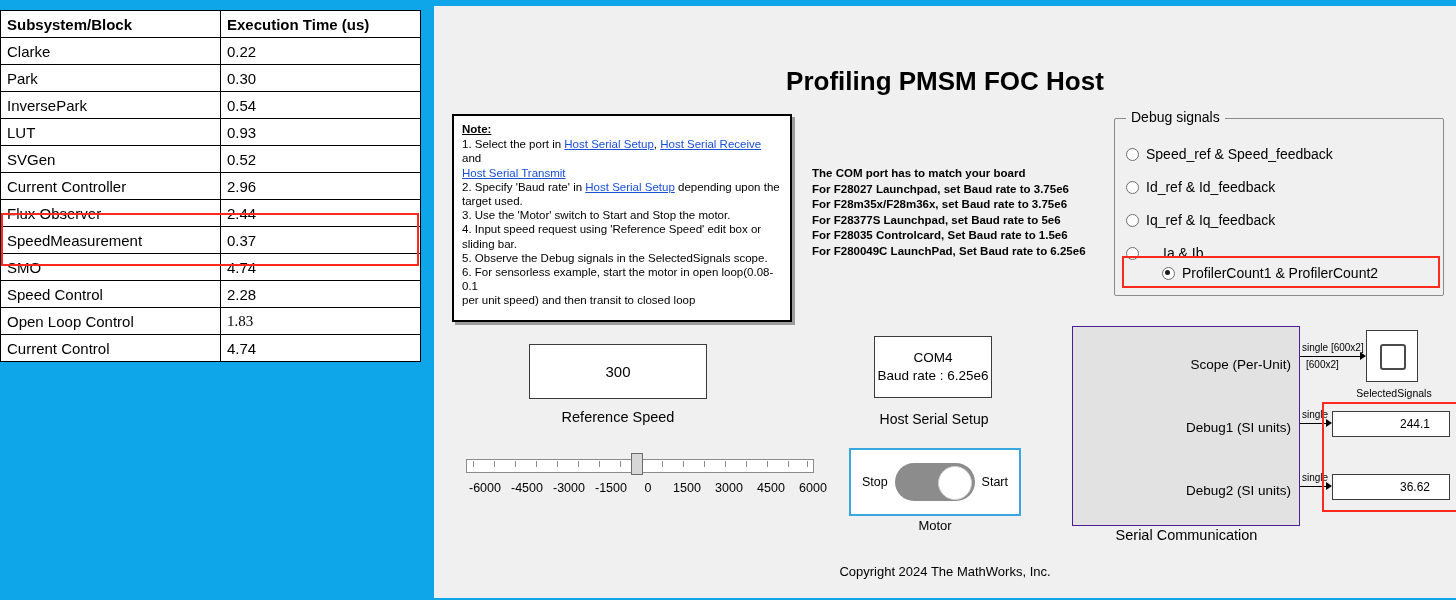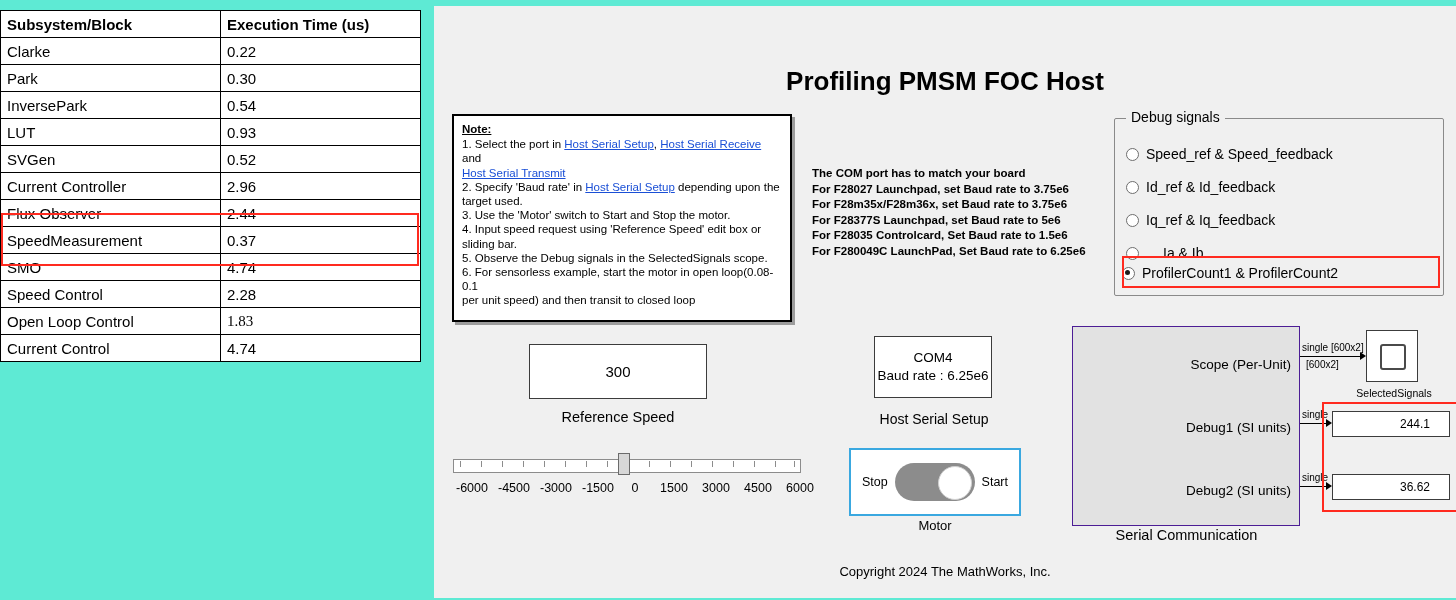--- a/index.html
+++ b/index.html
@@ -6,21 +6,21 @@
     margin: 0;
     padding: 0;
     background: #ffffff;
     font-family: "Liberation Sans", sans-serif;
   }
   #root {
     position: relative;
     width: 1456px;
     height: 600px;
     overflow: hidden;
-    background: #5eead4;
+    background: #0ea5e9;
   }
 
   
   #table-panel {
     position: absolute;
     left: 0px;
     top: 10px;
     width: 420px;
   }
   table.exec-table {
@@ -198,21 +198,21 @@
     top: 403px;
     width: 178px;
     text-align: center;
     font-size: 14.5px;
     color: #000000;
   }
 
   
   #slider-wrap {
     position: absolute;
-    left: 12px;
+    left: 25px;
     top: 443px;
     width: 360px;
     height: 70px;
   }
   #slider-track {
     position: absolute;
     left: 7px;
     top: 10px;
     width: 348px;
     height: 14px;
@@ -557,21 +557,21 @@
       <span>Id_ref &amp; Id_feedback</span>
     </div>
     <div class="radio-row" style="top:206px; left:692px;">
       <span class="radio-dot"></span>
       <span>Iq_ref &amp; Iq_feedback</span>
     </div>
     <div class="radio-row" style="top:239px; left:692px;gap:24px;">
       <span class="radio-dot"></span>
       <span>Ia &amp; Ib</span>
     </div>
-    <div class="radio-row" style="top:259px; left:688px;">
+    <div class="radio-row" style="top:259px; left:728px;">
       <span class="radio-dot checked"></span>
       <span>ProfilerCount1 &amp; ProfilerCount2</span>
     </div>
     <div id="debug-highlight"></div>
 
     <div id="ref-speed-box">
       <span>300</span>
     </div>
     <div id="ref-speed-label">Reference Speed</div>
 

